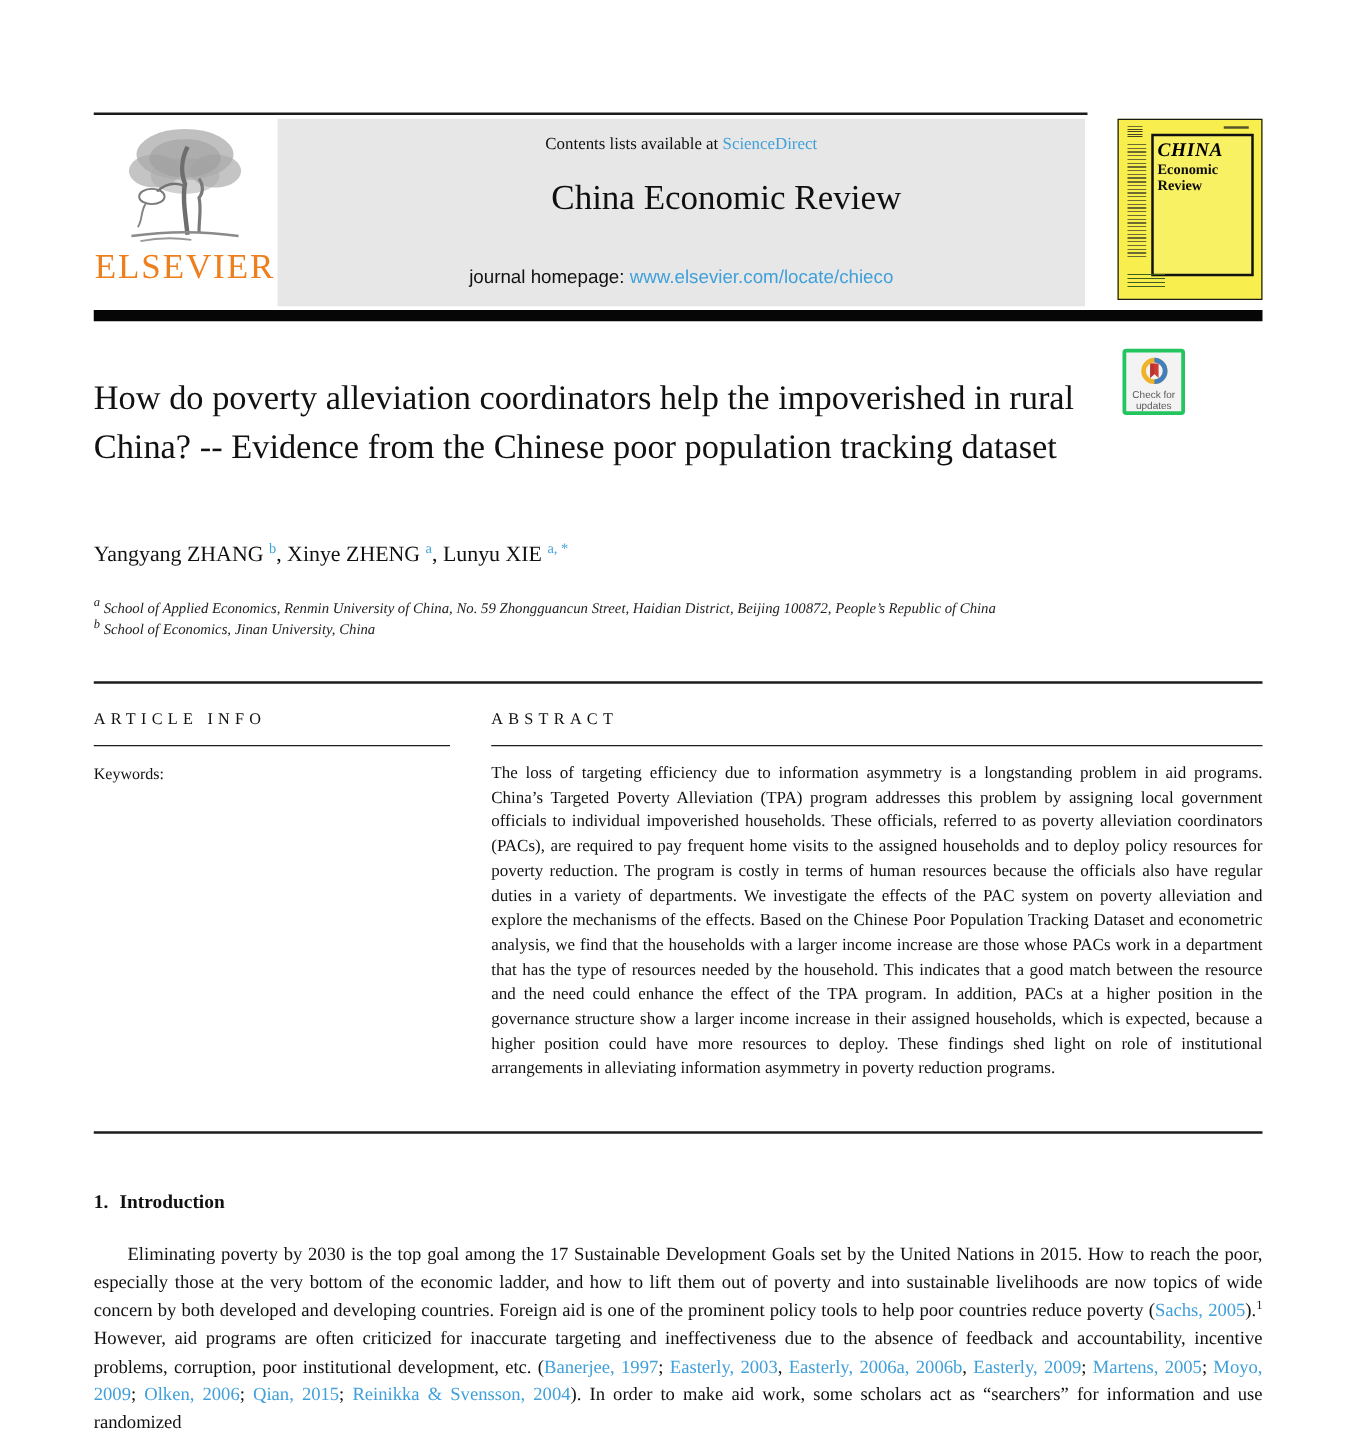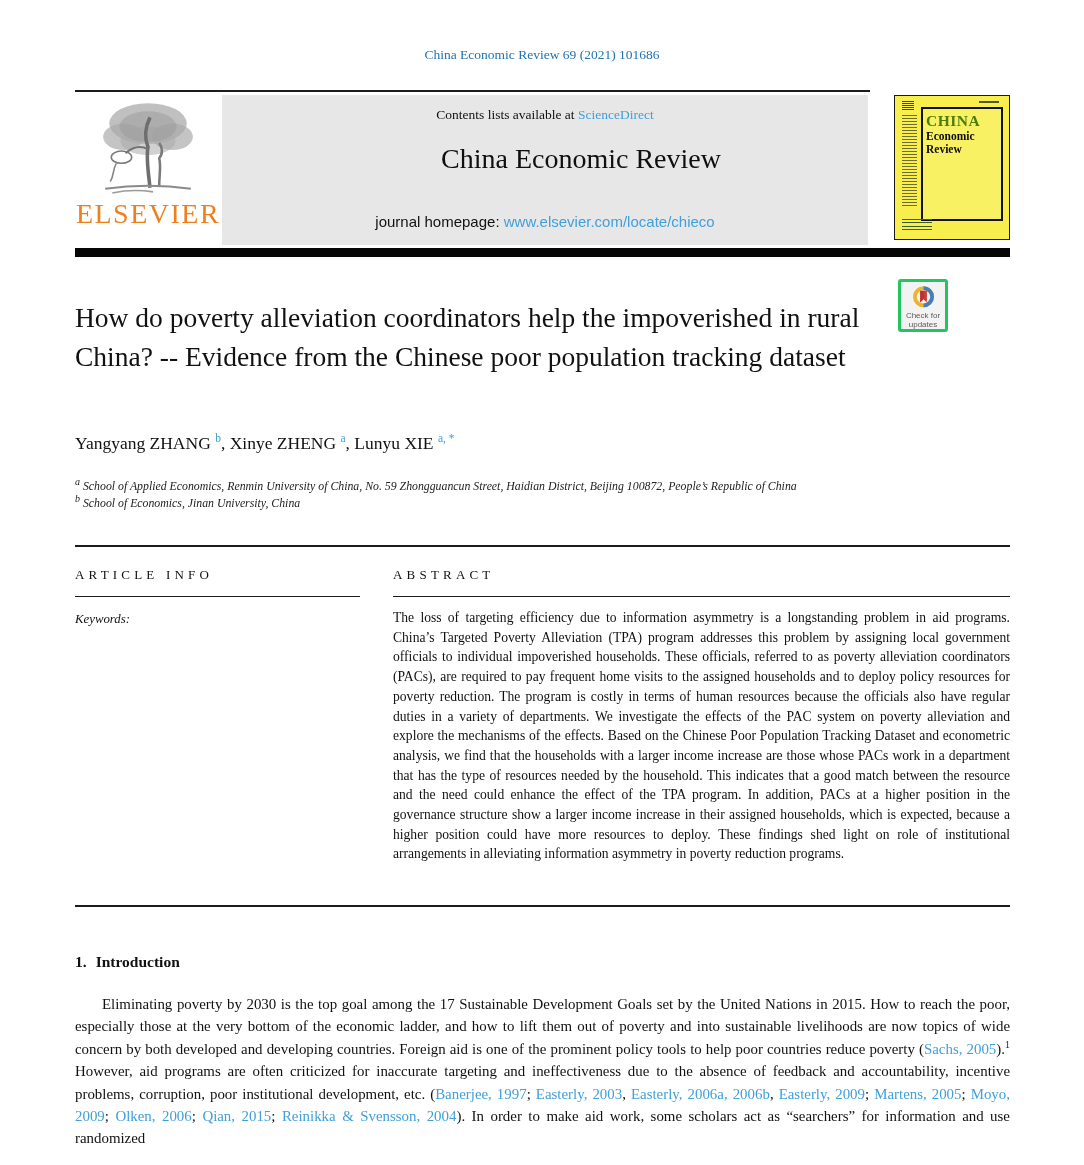--- a/index.html
+++ b/index.html
@@ -45,21 +45,21 @@
   .cover-micro { position:absolute; left:7px; top:19px; width:15px; height:92px;
     background:repeating-linear-gradient(to bottom,#54542c 0 1px, rgba(0,0,0,0) 1px 3px); opacity:.85; }
   .cover-foot { position:absolute; left:7px; bottom:7px; width:30px; height:13px;
     background:repeating-linear-gradient(to bottom,#3a5f20 0 1px, rgba(0,0,0,0) 1px 3.3px); }
   .cover-issn { position:absolute; right:10px; top:5px; width:20px; height:2px; background:#55552a; }
   .cover-box {
     position:absolute; left:26px; top:11px; right:6px; bottom:18px;
     border:2px solid #111; background:#f9f164; padding:3px 3px; box-sizing:border-box;
     text-align:left;
   }
-  .cover-t1 { font-weight:bold; font-size:15.5px; letter-spacing:.5px; color:#4d7c0f; line-height:17px; }
+  .cover-t1 { font-weight:bold; font-size:15.5px; letter-spacing:.5px; color:#000000; line-height:17px;font-style:italic; }
   .cover-t2 { font-weight:bold; font-size:11.5px; color:#0c0c0c; line-height:13px; margin-top:1px; }
   .cover-t3 { font-weight:bold; font-size:11.5px; color:#0c0c0c; line-height:13px; }
 
   .black-bar { position:absolute; left:75px; top:248px; width:935px; height:9px; background:#060606; }
 
   
   .title {
     position:absolute; left:75px; top:298px; width:812px; margin:0;
     font-size:27.5px; font-weight:normal; line-height:39px; color:#111;
   }
@@ -79,21 +79,21 @@
   .affils sup { font-size:8.5px; line-height:0; }
 
   .rule-mid { position:absolute; left:75px; top:545px; width:935px; height:1.5px; background:#1c1c1c; }
   .sec-head { font-size:13px; letter-spacing:4.2px; color:#111; }
   .info-head { position:absolute; left:75px; top:567px;text-align:right; }
   .abs-head  { position:absolute; left:393px; top:567px; }
   .info-rule { position:absolute; left:75px;  top:596px; width:285px; height:1.2px; background:#1c1c1c; }
   .abs-rule  { position:absolute; left:393px; top:596px; width:617px; height:1.2px; background:#1c1c1c; }
 
   .keywords { position:absolute; left:75px; top:611px; width:290px; font-size:12.8px; line-height:17.4px; color:#111; }
-  .kw-label { font-style:italic; }
+  .kw-label { }
 
   .abstract {
     position:absolute; left:393px; top:608px; width:617px;
     font-size:13.6px; line-height:19.7px; text-align:justify; color:#111;
   }
 
   .rule-bot { position:absolute; left:75px; top:905px; width:935px; height:1.5px; background:#1c1c1c; }
 
   .intro-head { position:absolute; left:75px; top:953px; font-size:15.5px; font-weight:bold; color:#111; }
   .intro-head .num { margin-right:9px; }
@@ -109,21 +109,20 @@
   sup.seg-suplink { font-size:inherit; color:var(--link-blue,#41a0d9); }
   .authors sup.seg-suplink { font-size:11.5px; }
   .affils sup.seg-sup { color:#222; }
   .intro-para sup.seg-sup { font-size:10px; }
 </style>
 </head>
 <body>
 
 <div class="page">
 
-  <div class="journal-ref">China Economic Review 69 (2021) 101686</div>
 
   <div class="top-rule"></div>
 
   <div class="logo">
     <svg viewBox="0 0 110 100" width="116" height="102" aria-hidden="true">
       <g fill="#ababab">
         <ellipse cx="55" cy="27" rx="38" ry="20" opacity="0.75"></ellipse>
         <ellipse cx="31" cy="40" rx="20" ry="13" opacity="0.7"></ellipse>
         <ellipse cx="79" cy="40" rx="20" ry="13" opacity="0.7"></ellipse>
         <ellipse cx="55" cy="44" rx="27" ry="14" opacity="0.55"></ellipse>

